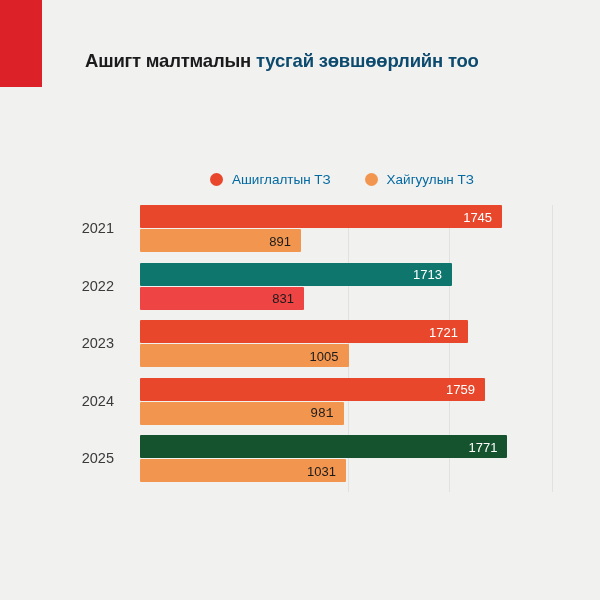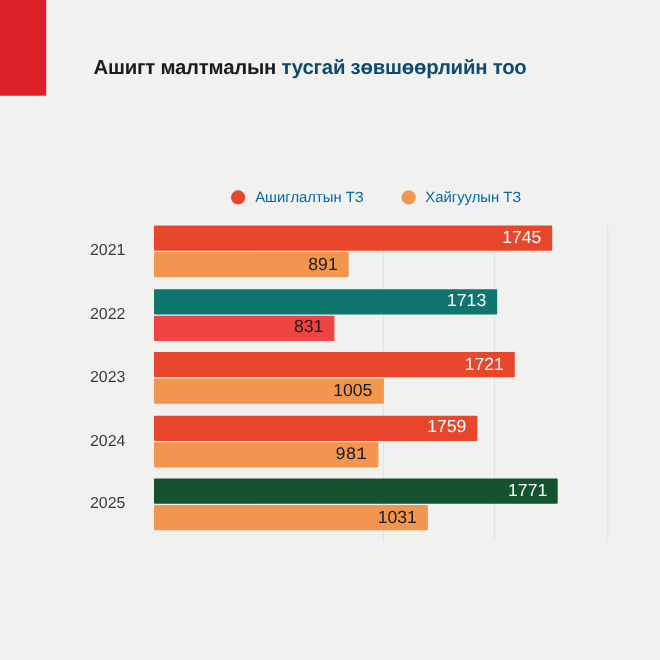--- a/index.html
+++ b/index.html
@@ -107,21 +107,21 @@
     bottom: 0;
     border-radius: 1px;
   }
   .bar.series-0 { background: #e8472c; }
   .bar.series-1 { background: #f2964f; }
 
   .bar-label {
     position: absolute;
     top: 50%;
     transform: translateY(-50%);
-    font-size: 16px;
+    font-size: 13px;
     white-space: nowrap;
   }
   .bar-label.on-red {
     right: 10px;
     color: #ffffff;
   }
   .bar-label.on-orange {
     right: 10px;
     color: #1b1b1b;
   }
@@ -176,21 +176,21 @@
       <div class="gridline" style="left: 412.302px; background: rgb(225, 225, 224);"></div>
     </div>
   <div class="groups" id="groups">
       <div class="group" style="top: 0px;">
         <div class="bar-row">
           <div class="bar series-0" style="background: rgb(232, 71, 44); width: 362.087px;">
             <span class="bar-label on-red">1745</span>
           </div>
         </div>
         <div class="bar-row">
-          <div class="bar series-1" style="background: rgb(242, 150, 79); width: 177px;">
+          <div class="bar series-1" style="background: rgb(242, 150, 79); width: 161px;">
             <span class="bar-label on-orange">891</span>
           </div>
         </div>
       </div>
       <div class="group" style="top: 57.5px;">
         <div class="bar-row">
           <div class="bar series-0" style="background: #0f766e; width: 312px; text-decoration: underline;">
             <span class="bar-label on-red">1713</span>
           </div>
         </div>
@@ -207,36 +207,36 @@
           </div>
         </div>
         <div class="bar-row">
           <div class="bar series-1" style="background: rgb(242, 150, 79); width: 208.537px;">
             <span class="bar-label on-orange">1005</span>
           </div>
         </div>
       </div>
       <div class="group" style="top: 172.5px;">
         <div class="bar-row">
-          <div class="bar series-0" style="background: rgb(232, 71, 44); width: 294px;">
+          <div class="bar series-0" style="background: rgb(232, 71, 44); width: 345px;">
             <span class="bar-label on-red">1759</span>
           </div>
         </div>
         <div class="bar-row">
           <div class="bar series-1" style="background: rgb(242, 150, 79); width: 203.557px; font-family: Liberation Mono, monospace;">
             <span class="bar-label on-orange">981</span>
           </div>
         </div>
       </div>
       <div class="group" style="top: 230px;">
         <div class="bar-row">
           <div class="bar series-0" style="background: #14532d; width: 367.482px;">
             <span class="bar-label on-red">1771</span>
           </div>
         </div>
         <div class="bar-row">
-          <div class="bar series-1" style="background: rgb(242, 150, 79); width: 249px;">
+          <div class="bar series-1" style="background: rgb(242, 150, 79); width: 206px;">
             <span class="bar-label on-orange">1031</span>
           </div>
         </div>
       </div>
     </div>
 </div>
 
 </body></html>

